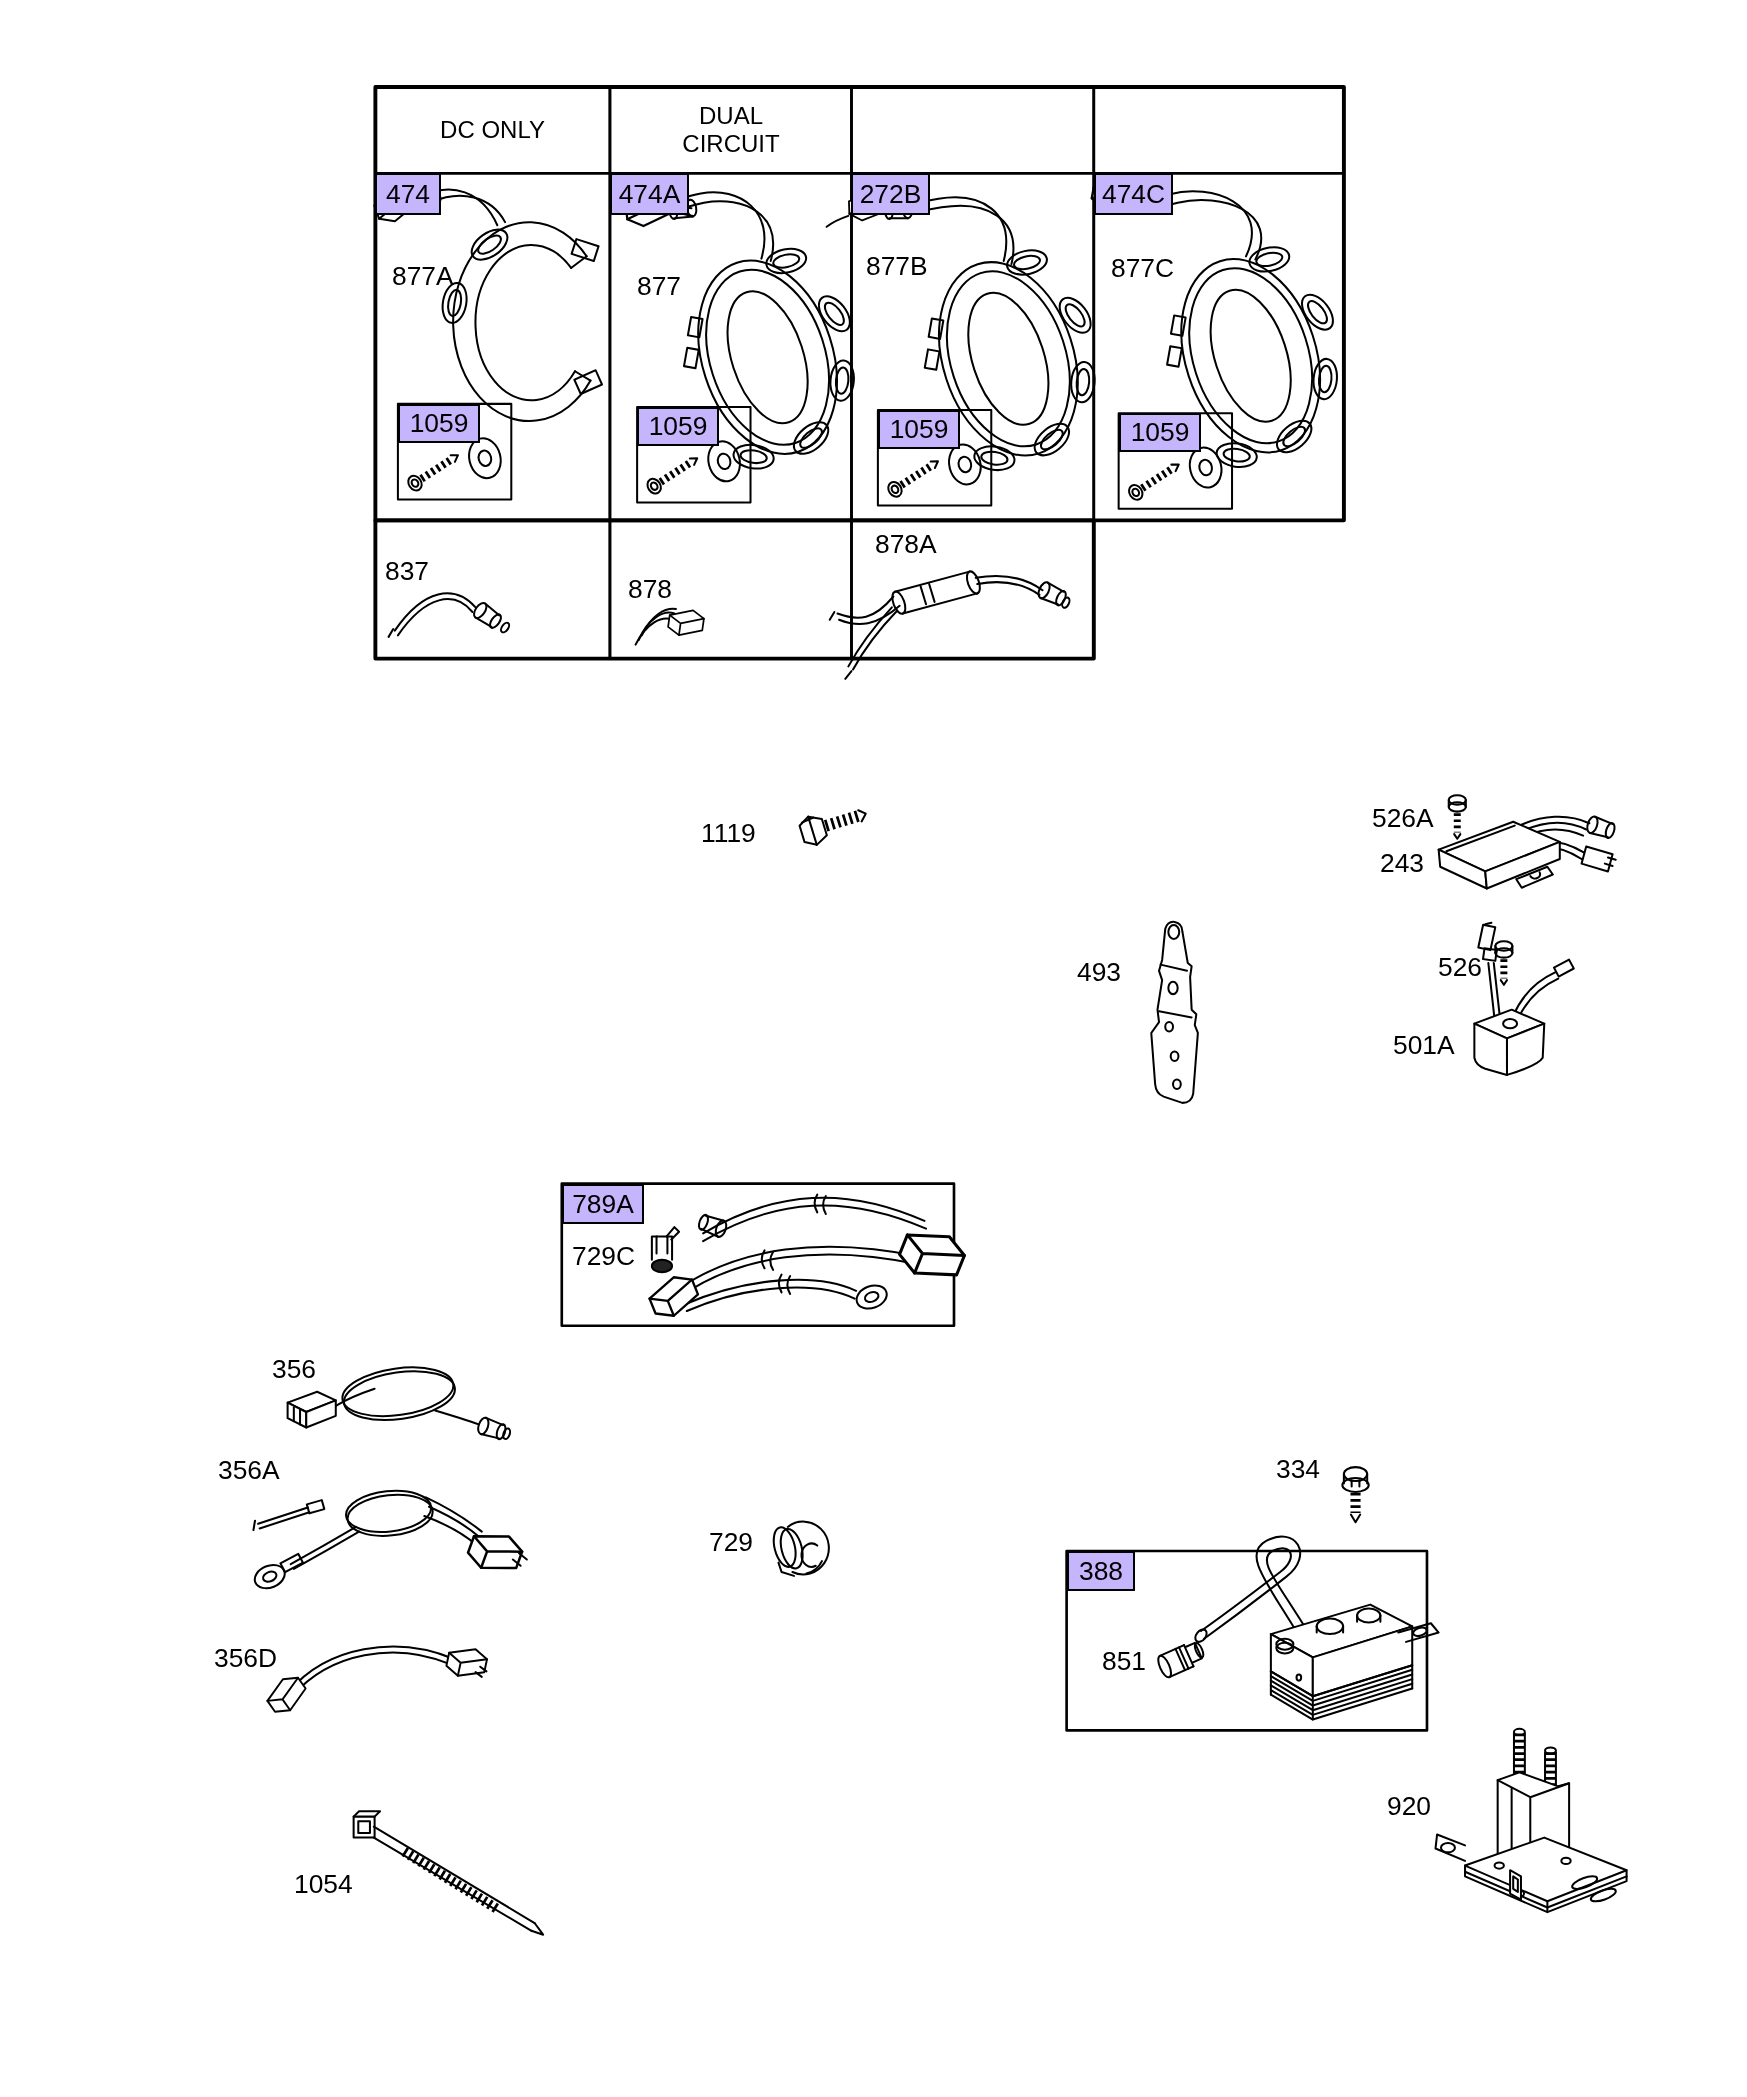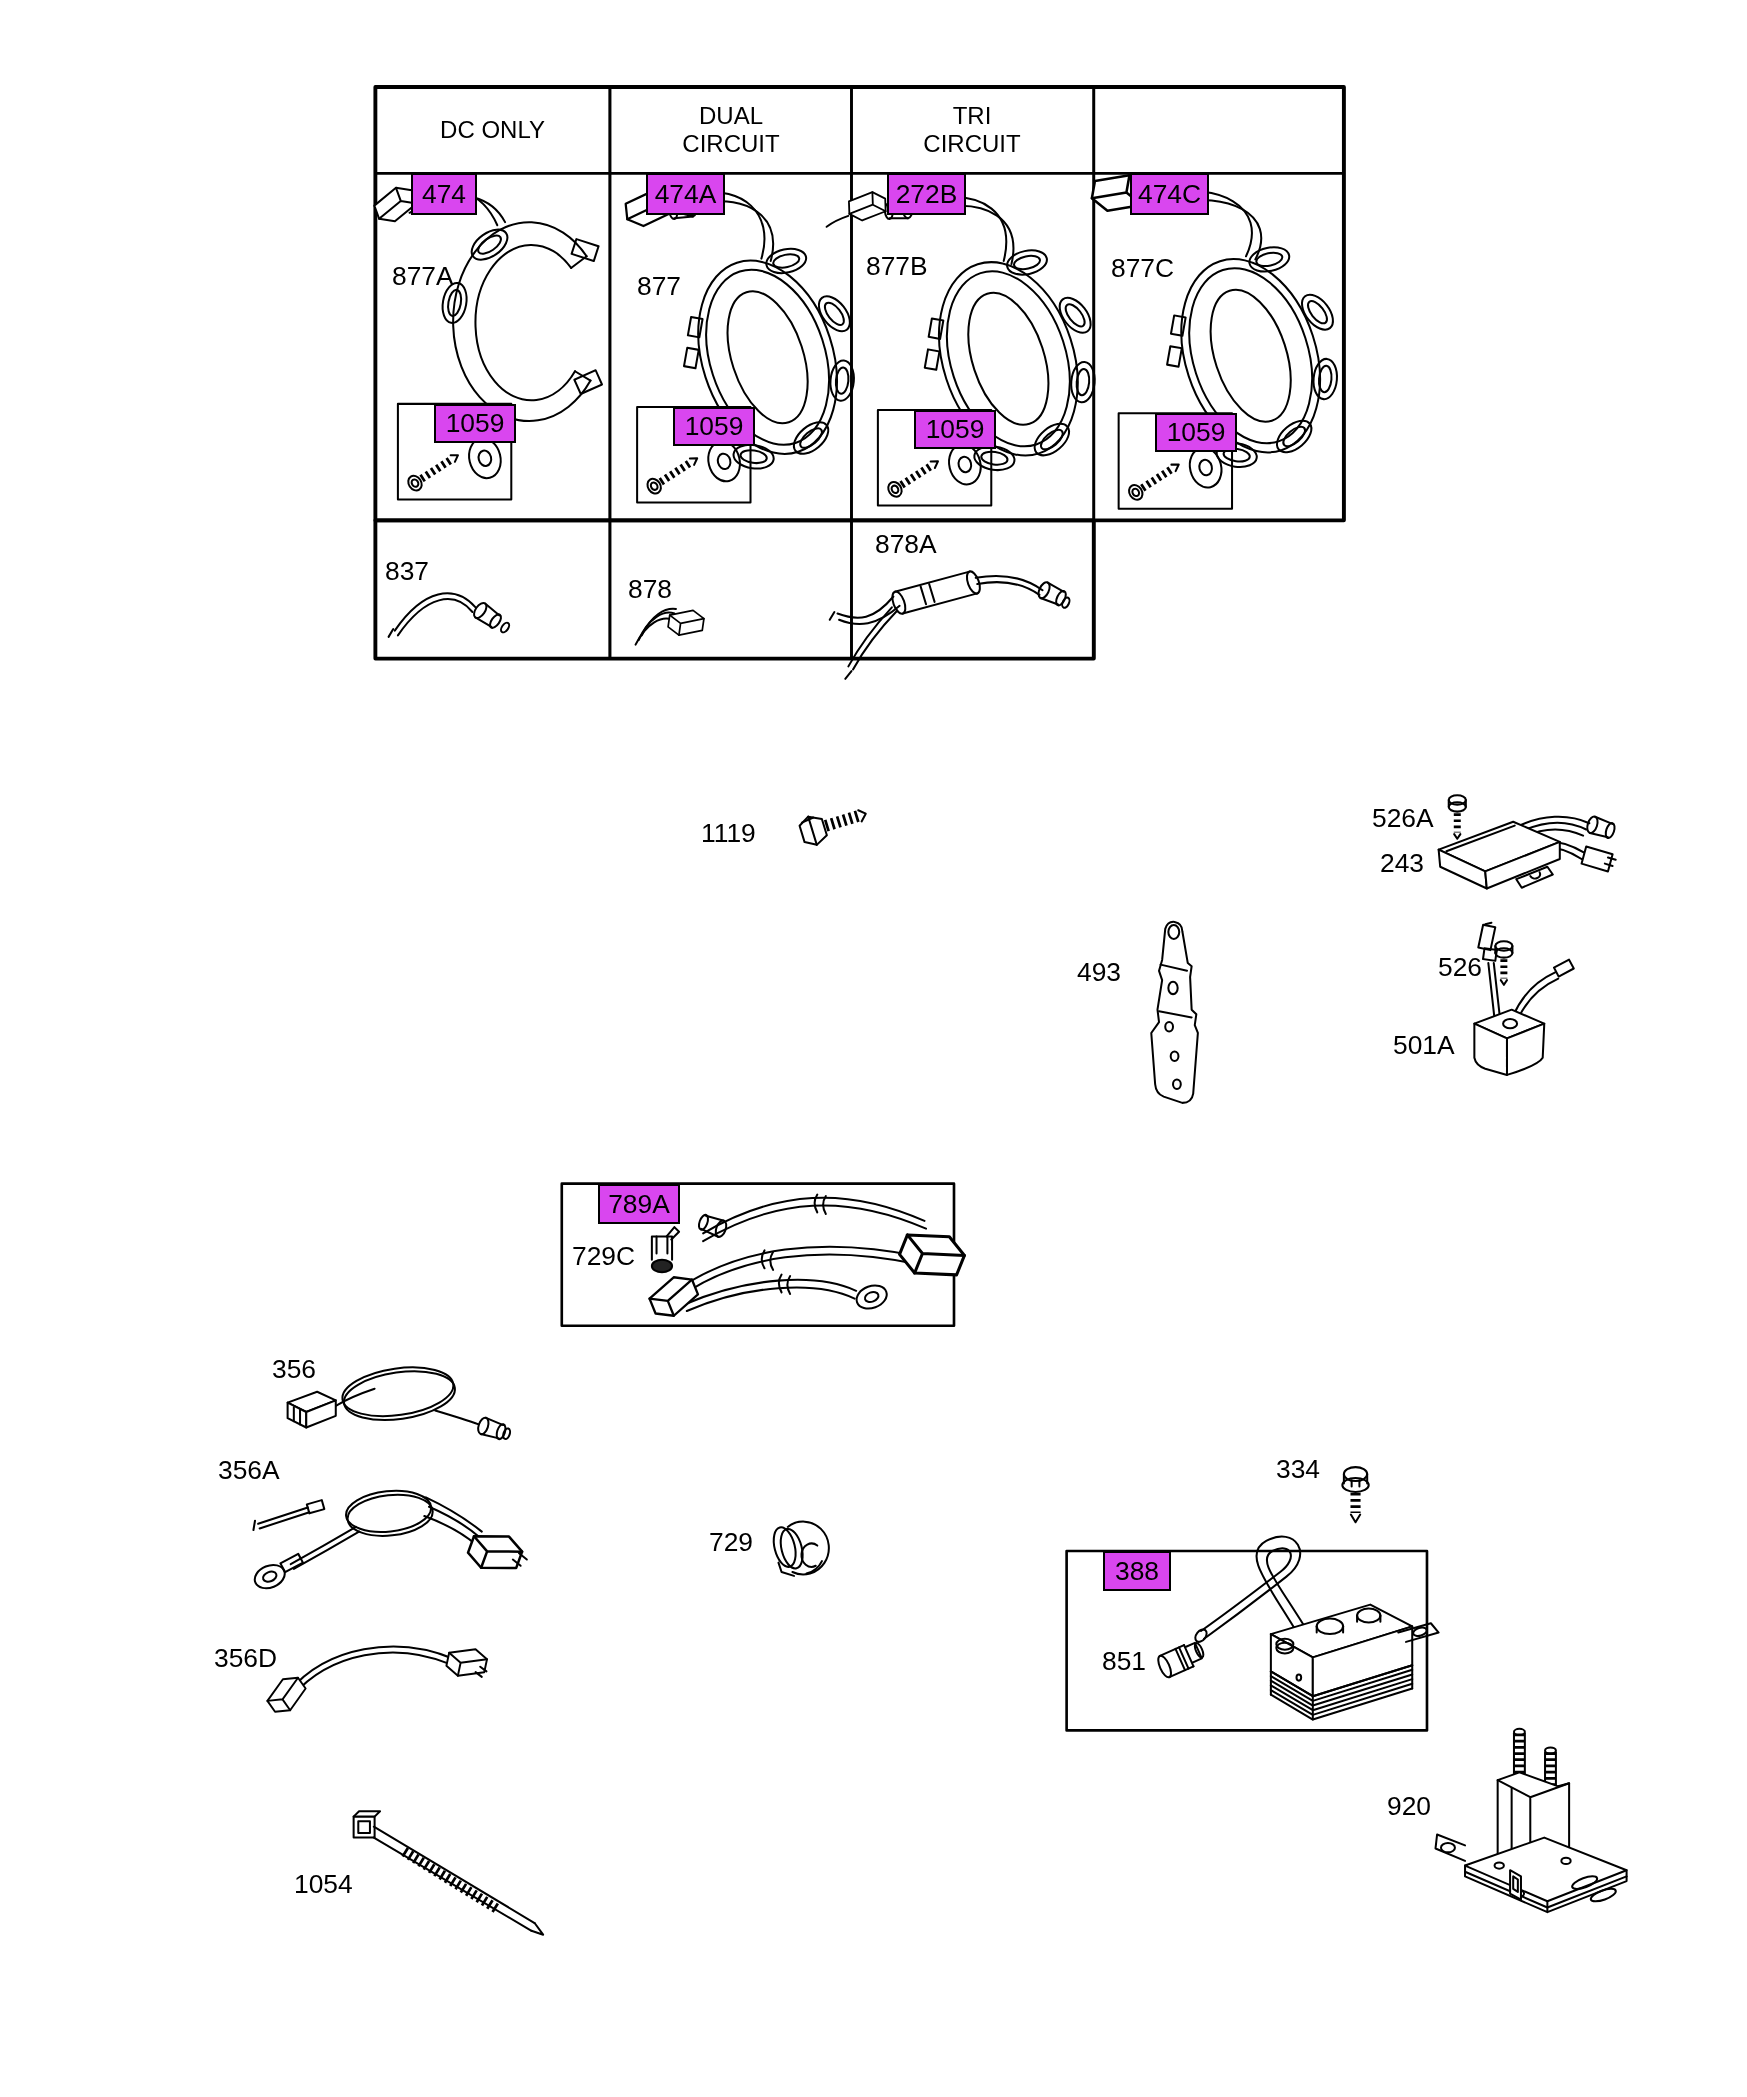--- a/index.html
+++ b/index.html
@@ -9,22 +9,22 @@
   svg *{stroke:#000;stroke-width:2.6;fill:none;stroke-linejoin:round;stroke-linecap:round;}
   svg .w{fill:#fff;}
   svg .dk{fill:#222;stroke:#000;}
   svg .thread{stroke-linecap:butt;stroke-dasharray:3.5 4.5;}
   svg .t9{stroke-width:9;} svg .t10{stroke-width:10;} svg .t13{stroke-width:13;} svg .t15{stroke-width:15;}
   svg .bx{stroke-width:3.4;} svg .bxh{stroke-width:5;}
   .lbl{position:absolute;font-size:26.4px;line-height:1.05;white-space:nowrap;}
   .hdrcell{position:absolute;display:flex;align-items:center;justify-content:center;
            text-align:center;font-size:24px;line-height:1.18;}
   .hdr-narrow{width:136px;margin:0 auto;}
-  .refbox{position:absolute;border:2.3px solid #000;background:#d946ef;display:flex;
-          align-items:center;justify-content:center;font-size:26.4px;margin-left:36px;}
+  .refbox{position:absolute;border:2.3px solid #000;background:#c4b5fd;display:flex;
+          align-items:center;justify-content:center;font-size:26.4px;}
 </style>
 </head>
 <body>
 
 <div id="stage">
 
 <svg id="art" viewBox="0 0 2250 2700">
   <defs>
     <g id="bump">
       <ellipse rx="26" ry="15"></ellipse>
@@ -385,23 +385,20 @@
     <path d="M 688,2476 L 699,2491 L 684,2486"></path>
   </g>
 </svg>
 
   <div class="hdrcell" style="left:610px;top:87px;width:242px;height:86px">
     <span class="hdr-narrow">DUAL CIRCUIT</span>
   </div>
   <div class="hdrcell" style="left:375px;top:87px;width:235px;height:86px">
     <span>DC ONLY</span>
   </div>
-  <div class="hdrcell" style="left:851px;top:87px;width:242px;height:86px">
-    <span class="hdr-narrow">TRI CIRCUIT</span>
-  </div>
 
   <div class="refbox" style="left:375px;top:173px;width:62px;height:38px">474</div>
   <div class="refbox" style="left:610px;top:173px;width:75px;height:38px">474A</div>
   <div class="refbox" style="left:851px;top:173px;width:75px;height:38px">272B</div>
   <div class="refbox" style="left:1094px;top:173px;width:75px;height:38px">474C</div>
 
   <div class="refbox" style="left:398px;top:404px;width:78px;height:35px">1059</div>
   <div class="refbox" style="left:637px;top:407px;width:78px;height:35px">1059</div>
   <div class="refbox" style="left:878px;top:410px;width:78px;height:35px">1059</div>
   <div class="refbox" style="left:1119px;top:413px;width:78px;height:35px">1059</div>

